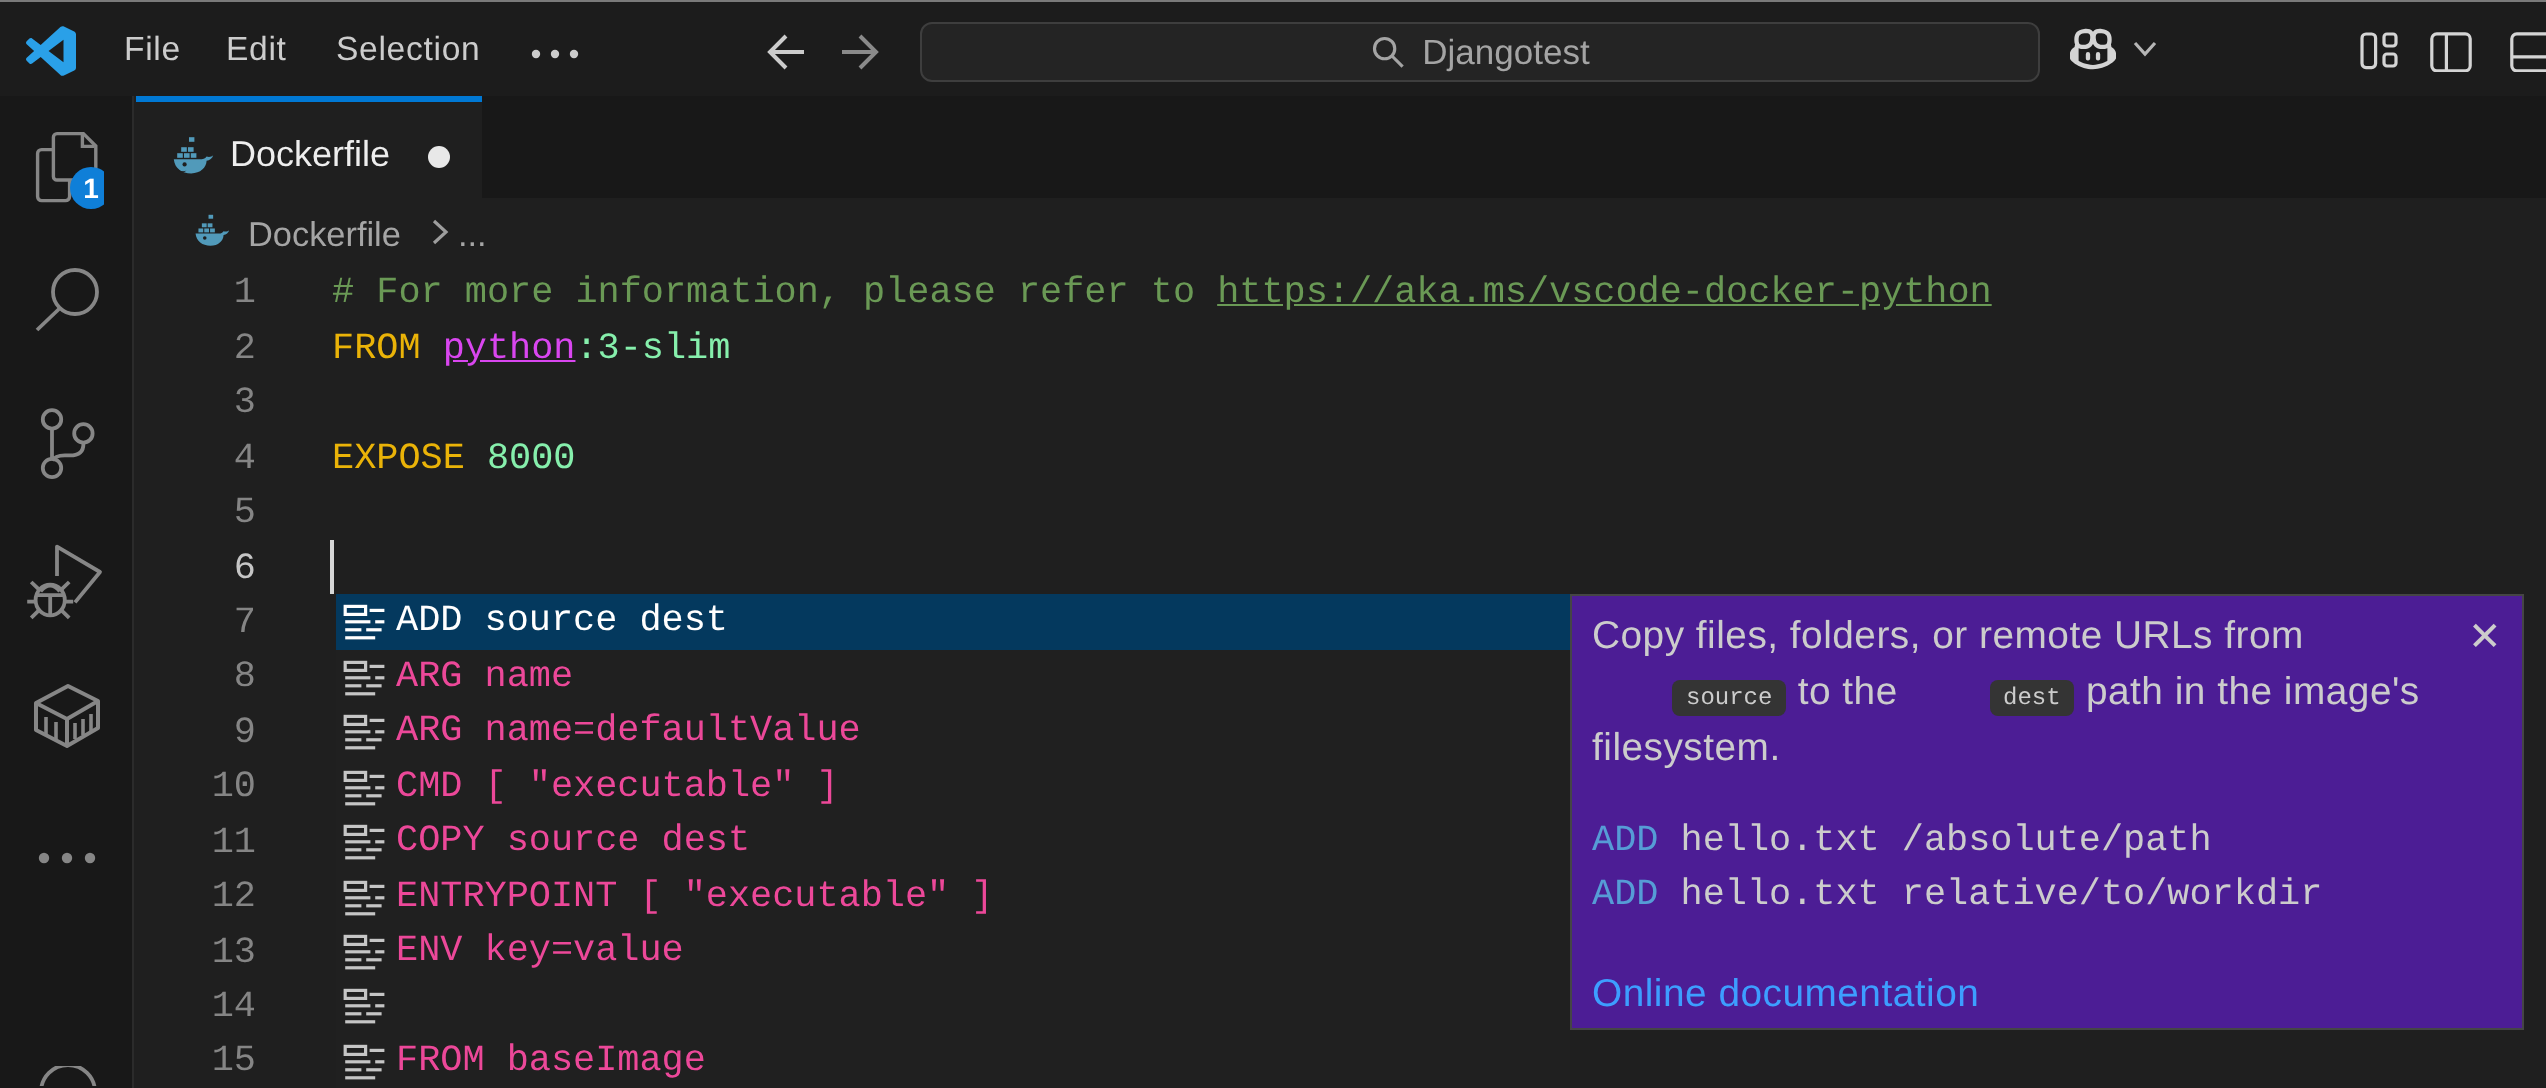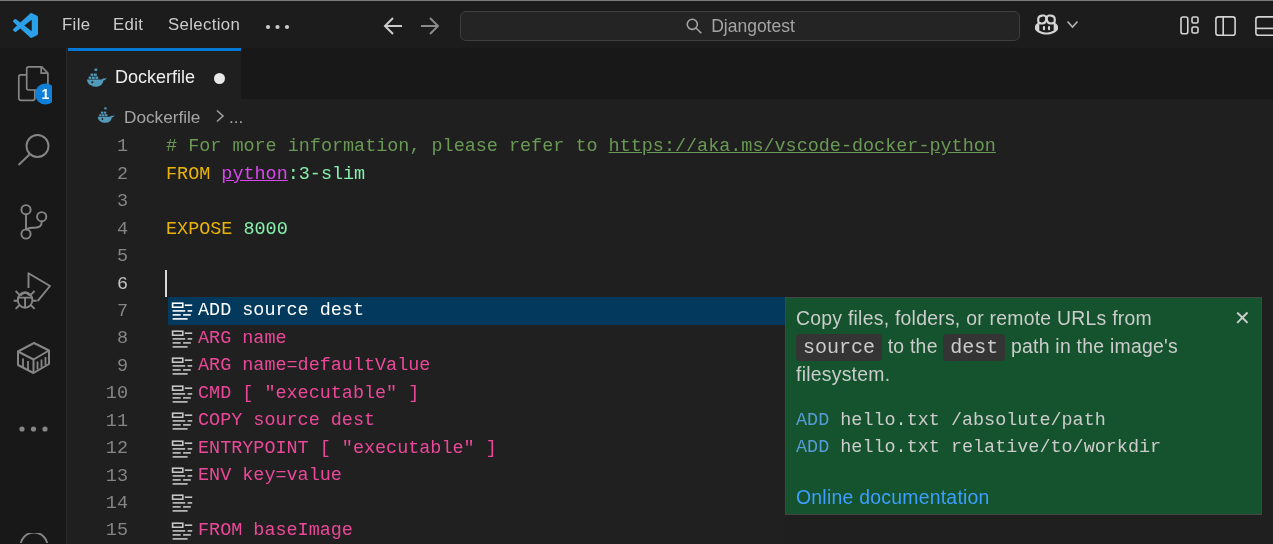--- a/index.html
+++ b/index.html
@@ -51,24 +51,24 @@
   
   #suggest { position:absolute; left:168px; top:297.4px; width:617px; height:248px;
     background:#202020; font-family:"Liberation Mono", monospace; font-size:18.45px; }
   .srow { position:relative; width:100%; height:27.43px; color:#ec4899; }
   .srow.sel { background:#04395e; color:#ffffff; }
   .srow .slabel { position:absolute; left:30px; top:0; height:39px; line-height:27.43px; white-space:pre; }
   .srow svg { position:absolute; left:3px; top:4px; }
 
   
   #docpanel { position:absolute; left:785px; top:297px; width:477px; height:218px;
-    background:#14532d; border:1px solid #454545; color:#cccccc; font-size:19.4px; letter-spacing:0.25px; }
+    background:#4c1d95; border:1px solid #454545; color:#cccccc; font-size:19.4px; letter-spacing:0.25px; }
   #docpanel .line { position:absolute; left:10px; white-space:pre; }
   .codebadge { background:#343434; border-radius:4px; padding:2px 7px;
-    font-family:"Liberation Mono", monospace; font-size:20px; letter-spacing:0; }
+    font-family:"Liberation Mono", monospace; font-size:12px; letter-spacing:0;margin-left:40px; }
   .mono { font-family:"Liberation Mono", monospace; font-size:18.45px; letter-spacing:0;text-align:right; }
   .addblue { color:#569cd6; }
   #doclink { color:#3d9eff; }
   #docclose { position:absolute; right:10px; top:8px; color:#cccccc; font-size:20px; }
 </style>
 </head>
 <body>
 <div id="stage">
 
   <div id="titlebar">

